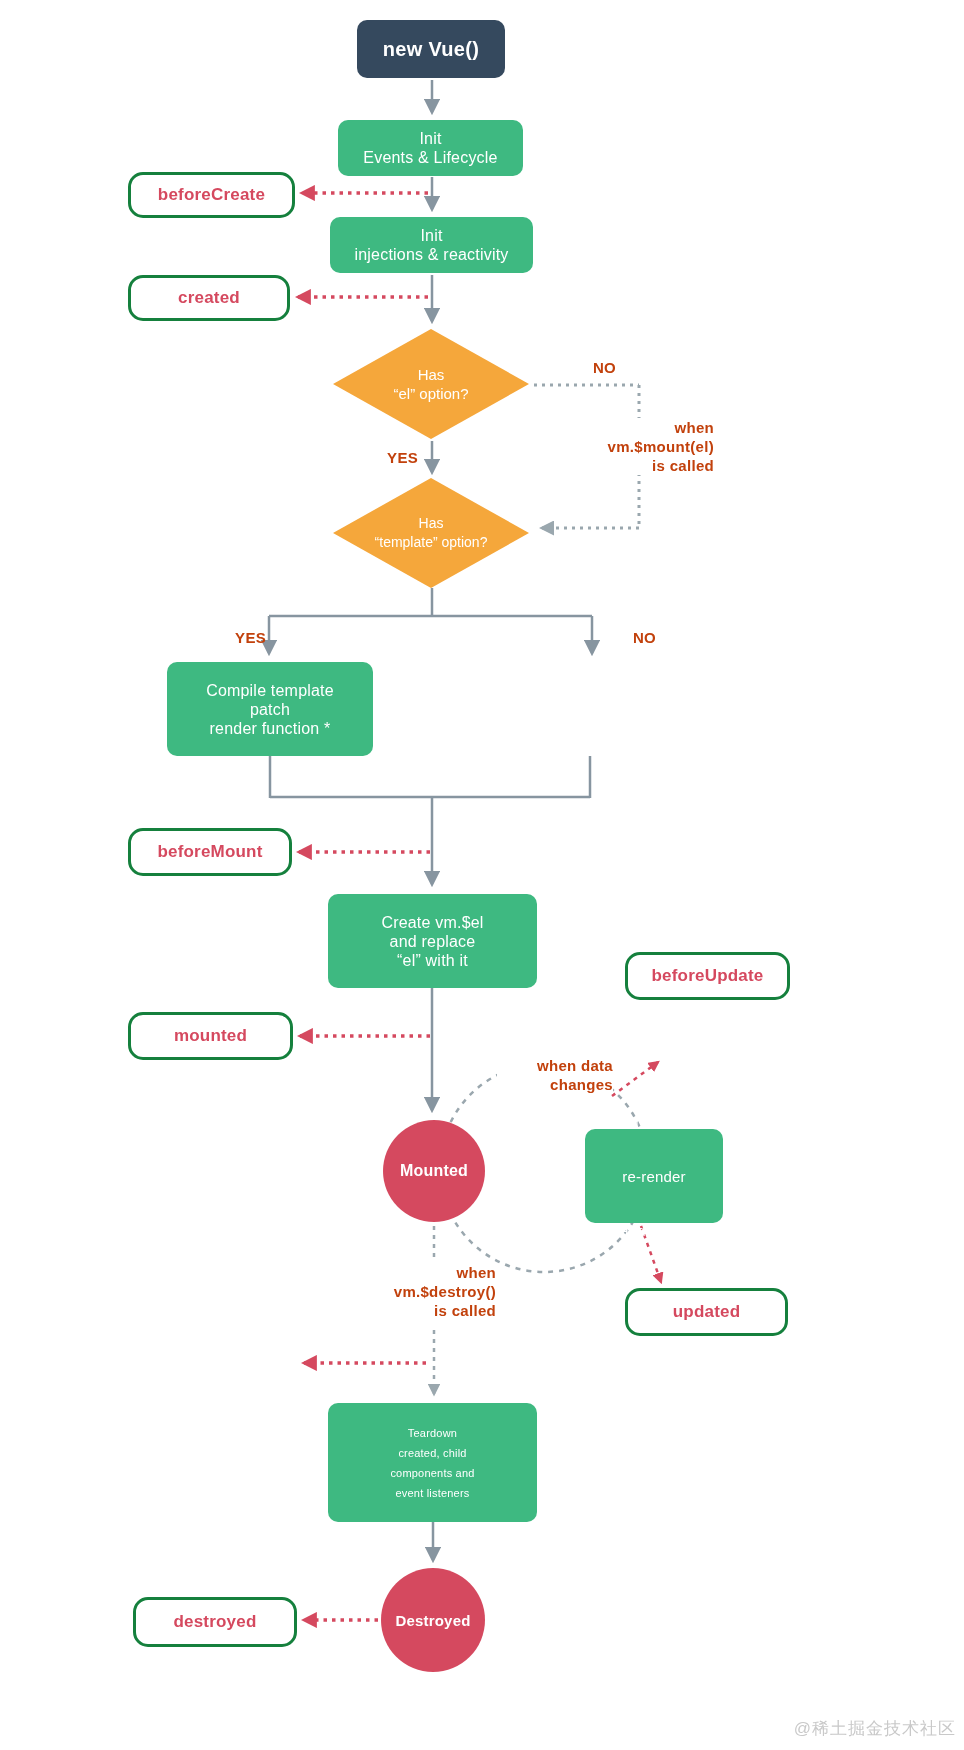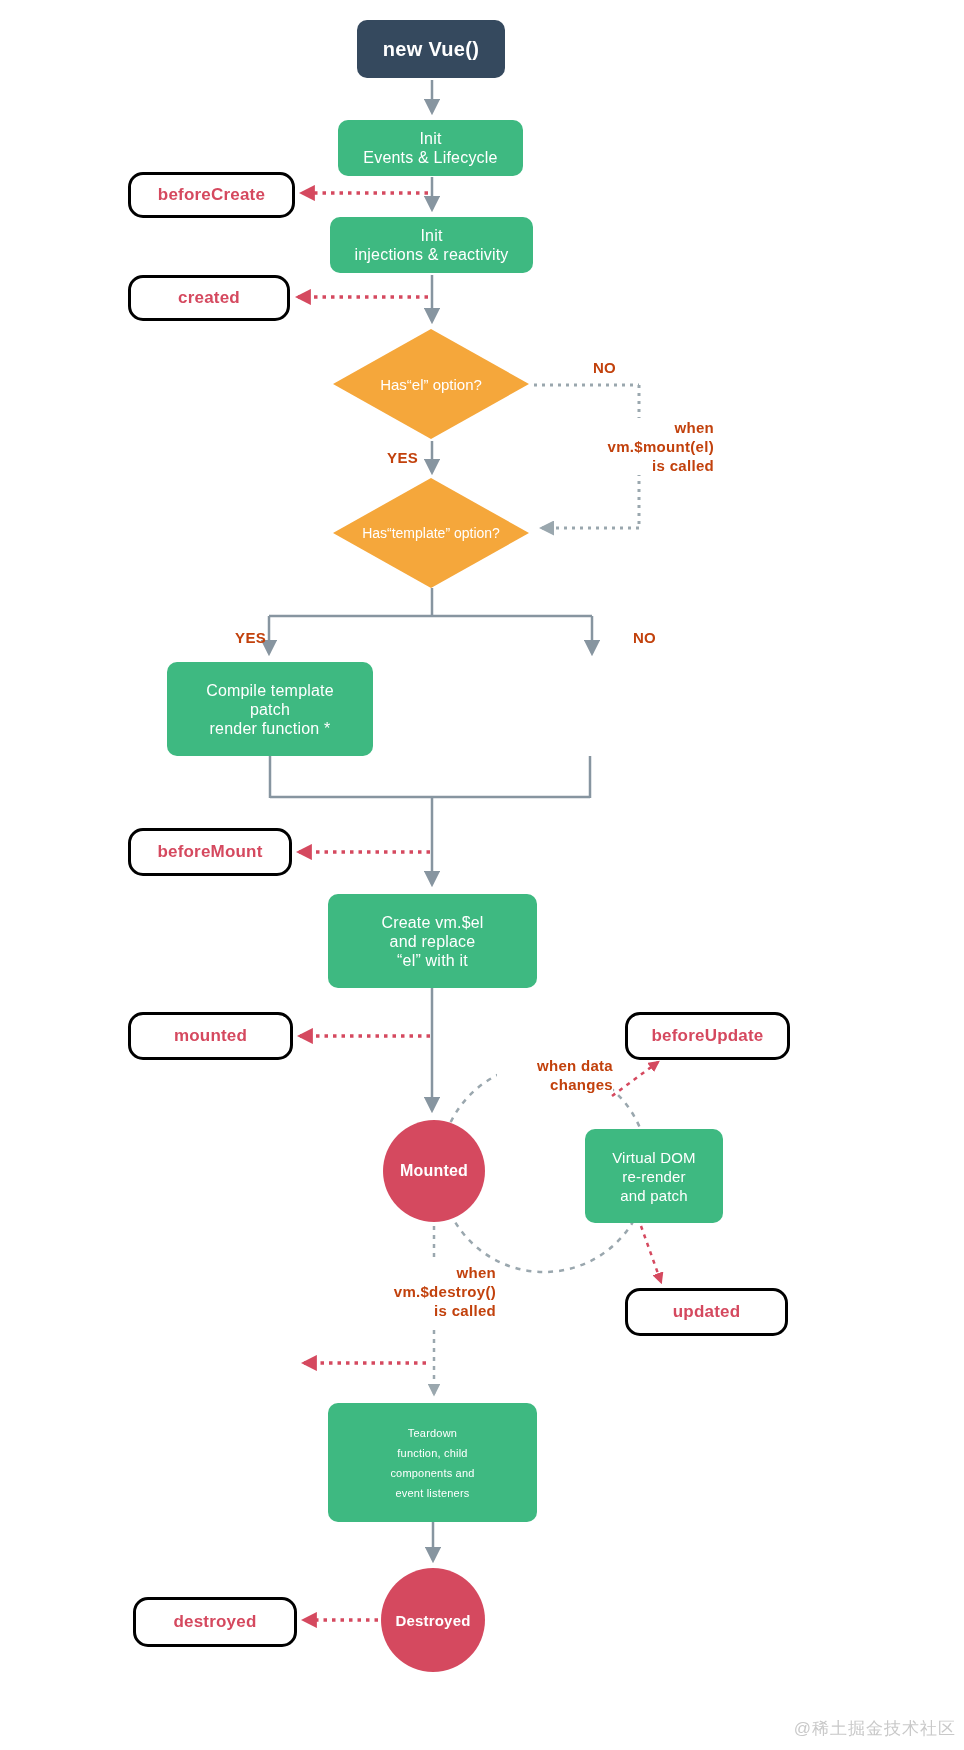--- a/index.html
+++ b/index.html
@@ -9,28 +9,28 @@
   }
   .stage svg.wires{position:absolute;left:0;top:0;z-index:1;}
   .node,.hook,.glabel,.circle-state,.diamond,.watermark{position:absolute;z-index:2;box-sizing:border-box;}
   .node{
     background:#3eb981;border-radius:10px;color:#fff;
     display:flex;flex-direction:column;align-items:center;justify-content:center;
     font-size:16px;line-height:19px;letter-spacing:.2px;text-align:center;
   }
   .node.navy{background:#35495e;font-weight:700;font-size:20px;letter-spacing:.3px;}
   .hook{
-    background:#fff;border:3px solid #000000;border-radius:15px;color:#d5495f;
+    background:#fff;border:3px solid #15803d;border-radius:15px;color:#d5495f;
     display:flex;align-items:center;justify-content:center;
     font-weight:700;font-size:17px;letter-spacing:.2px;
   }
   .diamond{
     background:#f5a73b;color:#fff;
     clip-path:polygon(50% 0%,100% 50%,50% 100%,0% 50%);
-    display:flex;align-items:center;justify-content:center;
+    display:flex;flex-direction:column;align-items:center;justify-content:center;
     font-size:15px;line-height:19px;text-align:center;
   }
   .circle-state{
     background:#d5495f;border-radius:50%;color:#fff;
     display:flex;align-items:center;justify-content:center;
     font-weight:700;font-size:16px;letter-spacing:.2px;
   }
   .glabel{
     color:#c2410c;font-weight:700;font-size:15px;line-height:19px;
     text-align:right;letter-spacing:.3px;
@@ -149,53 +149,53 @@
   <div class="node" style="left:328px;top:894px;width:209px;height:94px;">
     <span>Create vm.$el</span>
     <span>and replace</span>
     <span>“el” with it</span>
   </div>
 
   <div class="hook" style="left:128px;top:1012px;width:165px;height:48px;">
     <span>mounted</span>
   </div>
 
-  <div class="hook" style="left:625px;top:1012px;width:165px;height:48px;align-items:center;">
+  <div class="hook" style="left:625px;top:952px;width:165px;height:48px;align-items:center;">
     <span>beforeUpdate</span>
   </div>
 
   <div class="glabel mask" style="left:497px;top:1056px;width:116px;">
     <div>when data</div>
     <div>changes</div>
   </div>
 
   <div class="circle-state" style="left:383px;top:1120px;width:102px;height:102px;">
     <span>Mounted</span>
   </div>
 
-  <div class="node" style="left:585px;top:1129px;width:138px;height:94px;font-size:15px;">
+  <div class="node" style="left:585px;top:1129px;width:138px;height:94px;font-size:15px;gap:35px;">
     <span>Virtual DOM</span>
     <span>re-render</span>
     <span>and patch</span>
   </div>
 
   <div class="glabel mask" style="left:370px;top:1263px;width:126px;">
     <div>when</div>
     <div>vm.$destroy()</div>
     <div>is called</div>
   </div>
 
   <div class="hook" style="left:625px;top:1288px;width:163px;height:48px;">
     <span>updated</span>
   </div>
 
 
   <div class="node" style="left:328px;top:1403px;width:209px;height:119px;font-size:11px;line-height:20px;">
     <span>Teardown</span>
-    <span>function, child</span>
+    <span>created, child</span>
     <span>components and</span>
     <span>event listeners</span>
   </div>
 
   <div class="circle-state" style="left:381px;top:1568px;width:104px;height:104px;font-size:15px;">
     <span>Destroyed</span>
   </div>
 
   <div class="hook" style="left:133px;top:1597px;width:164px;height:50px;">
     <span>destroyed</span>

